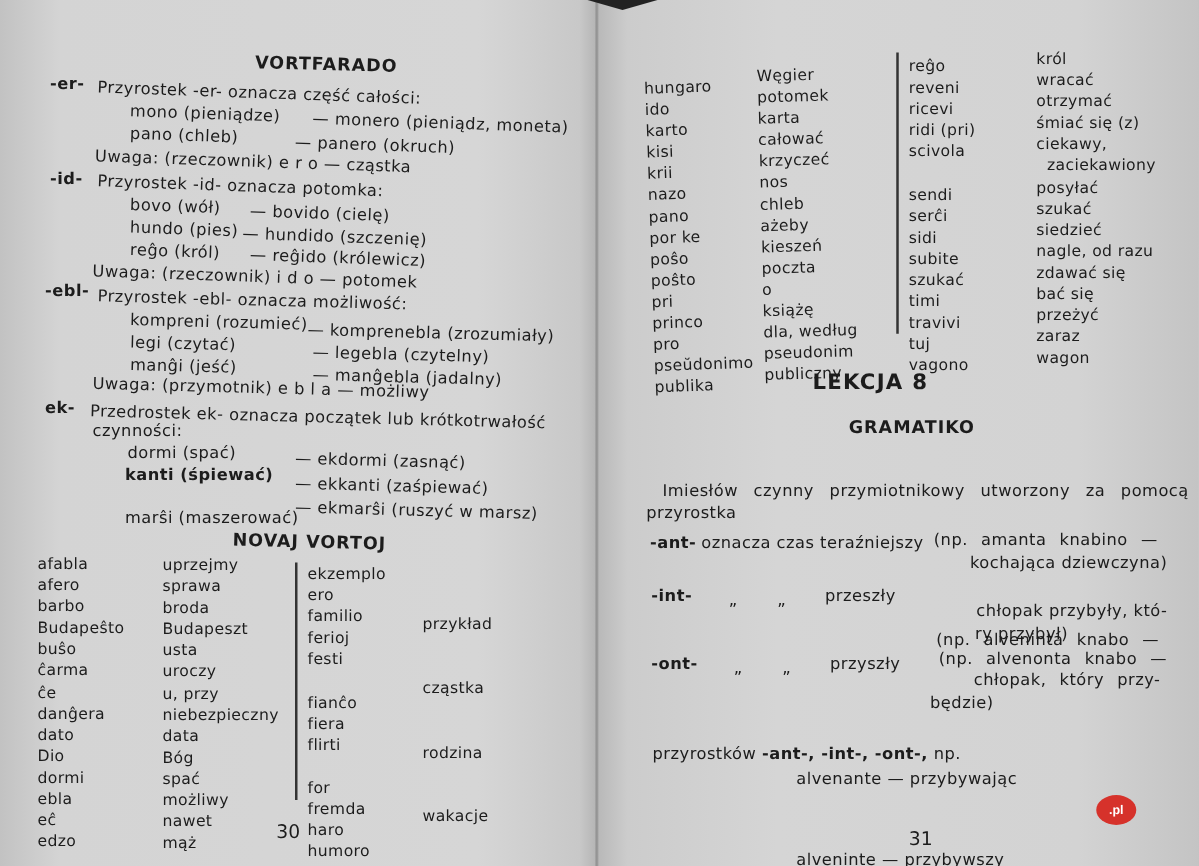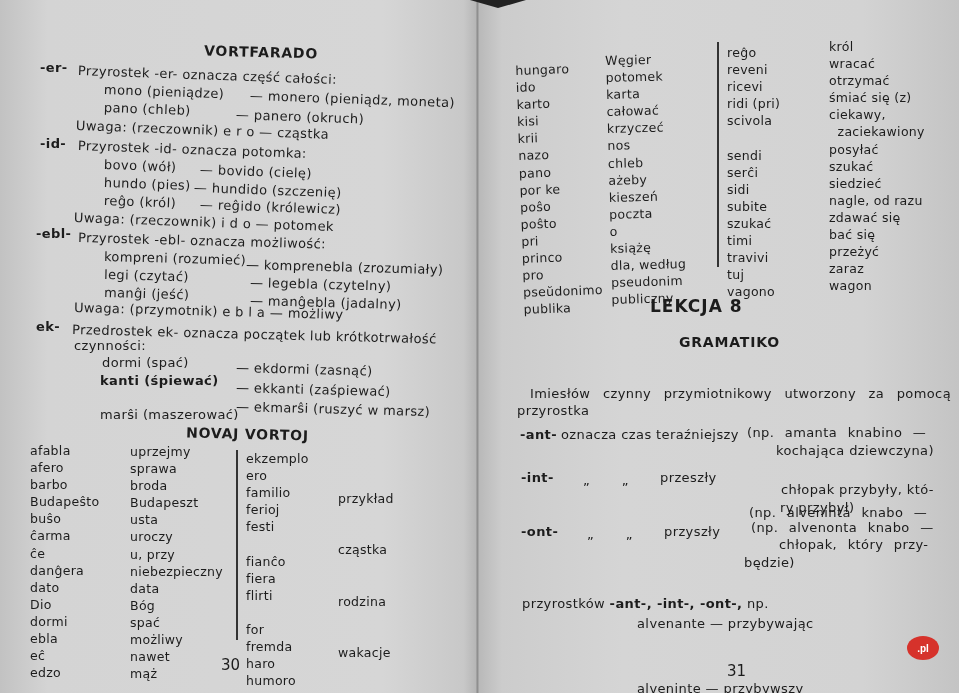--- a/index.html
+++ b/index.html
@@ -44,21 +44,21 @@
   .col div { white-space: nowrap; }
   .pagenum { font-size: 15px; }
   .watermark {
     position: absolute; left: 773px; top: 643px;
     font-size: 29px; font-weight: bold; color: #f2f2f2;
     letter-spacing: -0.5px;
     text-shadow: 0 0 2px #999, 1px 1px 1px #888;
     font-family: "Liberation Sans", sans-serif;
   }
   .wm-badge {
-    position: absolute; left: 907px; top: 636px;
+    position: absolute; left: 877px; top: 636px;
     width: 32px; height: 24px; border-radius: 50%;
     background: #d6322b; color: #fff;
     font-size: 10px; font-weight: bold;
     display: flex; align-items: center; justify-content: center;
     font-family: "Liberation Sans", sans-serif;
   }
 </style>
 </head>
 <body>
 

